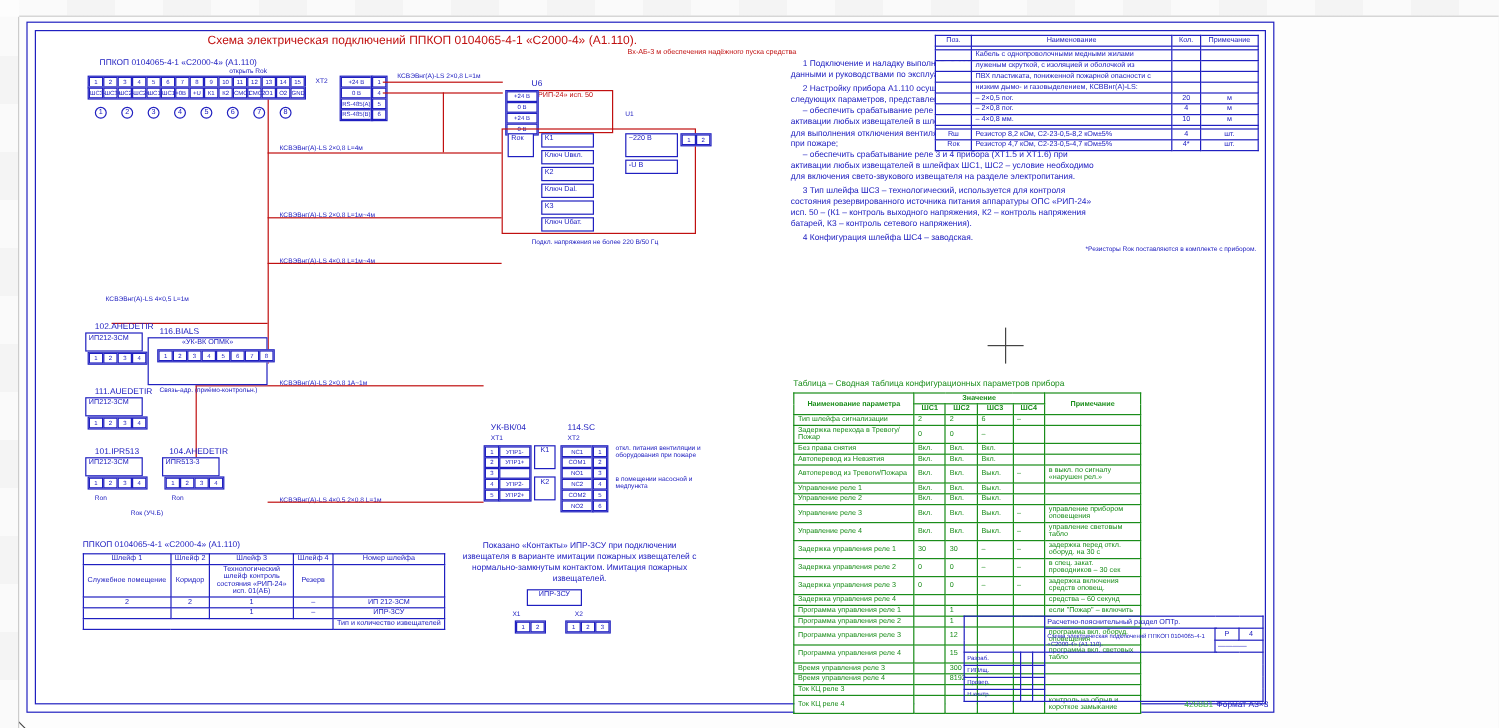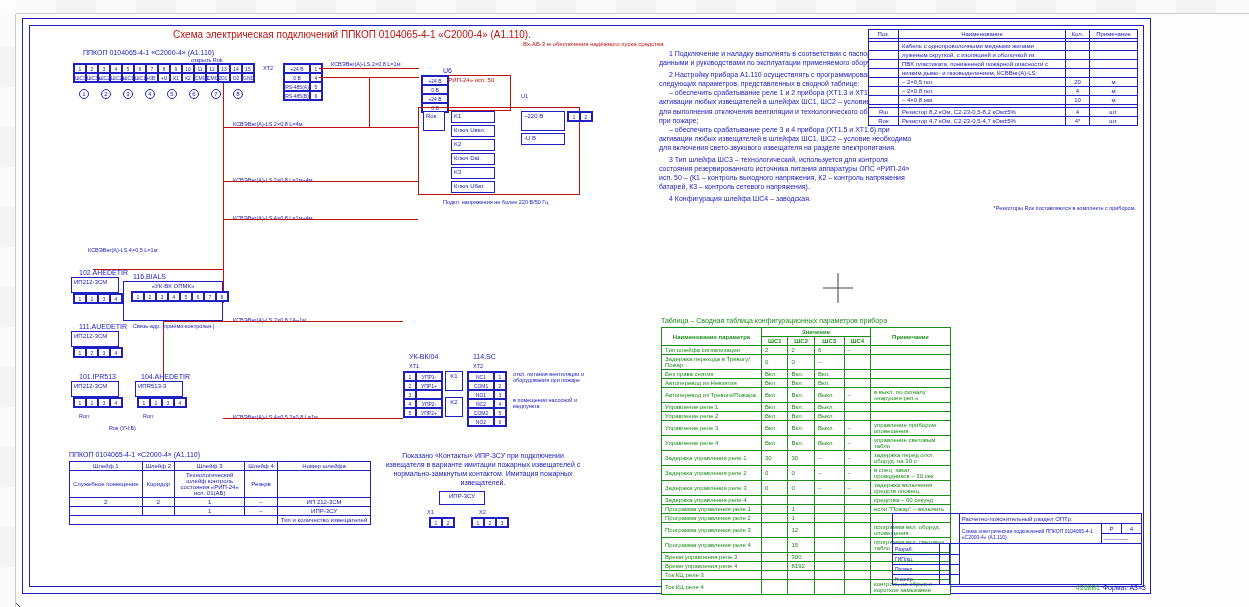--- a/index.html
+++ b/index.html
@@ -1,20 +1,20 @@
 <!DOCTYPE html>
 <html><head>
 <meta charset="utf-8">
 <style>
   * { box-sizing: border-box; margin: 0; padding: 0; }
   body { width: 1249px; height: 607px; font-family: Arial, sans-serif; background: #f0f0f0; overflow: hidden; }
   .viewer { width: 100%; height: 100%; background: #fdfdfd; position: relative; }
   .ruler-h { position: absolute; top: 0; left: 16px; right: 0; height: 14px; background: repeating-linear-gradient(90deg, #fafafa 0 40px, #f4f4f4 40px 80px); border-bottom: 1px solid #ccc; z-index: 5; }
   .ruler-v { position: absolute; top: 14px; left: 0; bottom: 0; width: 16px; background: repeating-linear-gradient(0deg, #fafafa 0 40px, #f4f4f4 40px 80px); border-right: 1px solid #ccc; z-index: 5; }
-  .sheet { position: absolute; left: 22px; top: 18px; width: 1129px; height: 576px; background: #fff; border: 1px solid #2020c0; }
+  .sheet { position: absolute; left: 22px; top: 18px; width: 1040px; height: 576px; background: #fff; border: 1px solid #2020c0; }
   .inner-frame { position: absolute; left: 6px; top: 6px; right: 6px; bottom: 6px; border: 1px solid #2020c0; }
   .title { position: absolute; left: 150px; top: 10px; font-size: 10px; color: #c01010; }
   .top-note { position: absolute; left: 500px; top: 22px; font-size: 6px; color: #c01010; }
   .device-label { position: absolute; font-size: 7px; color: #2020c0; }
   .terminals { position: absolute; border: 1px solid #2020c0; background: #fff; display: flex; }
   .terminals.v { flex-direction: column; }
   .terminal { width: 12px; height: 9px; border: 1px solid #2020c0; font-size: 5px; color: #2020c0; text-align: center; line-height: 8px; }
   .terminal.h { width: 26px; height: 9px; }
   .box { position: absolute; border: 1px solid #2020c0; font-size: 6px; color: #2020c0; padding: 1px 2px; background: #fff; }
   .red-frame { border: 1px solid #c01010; position: absolute; }

